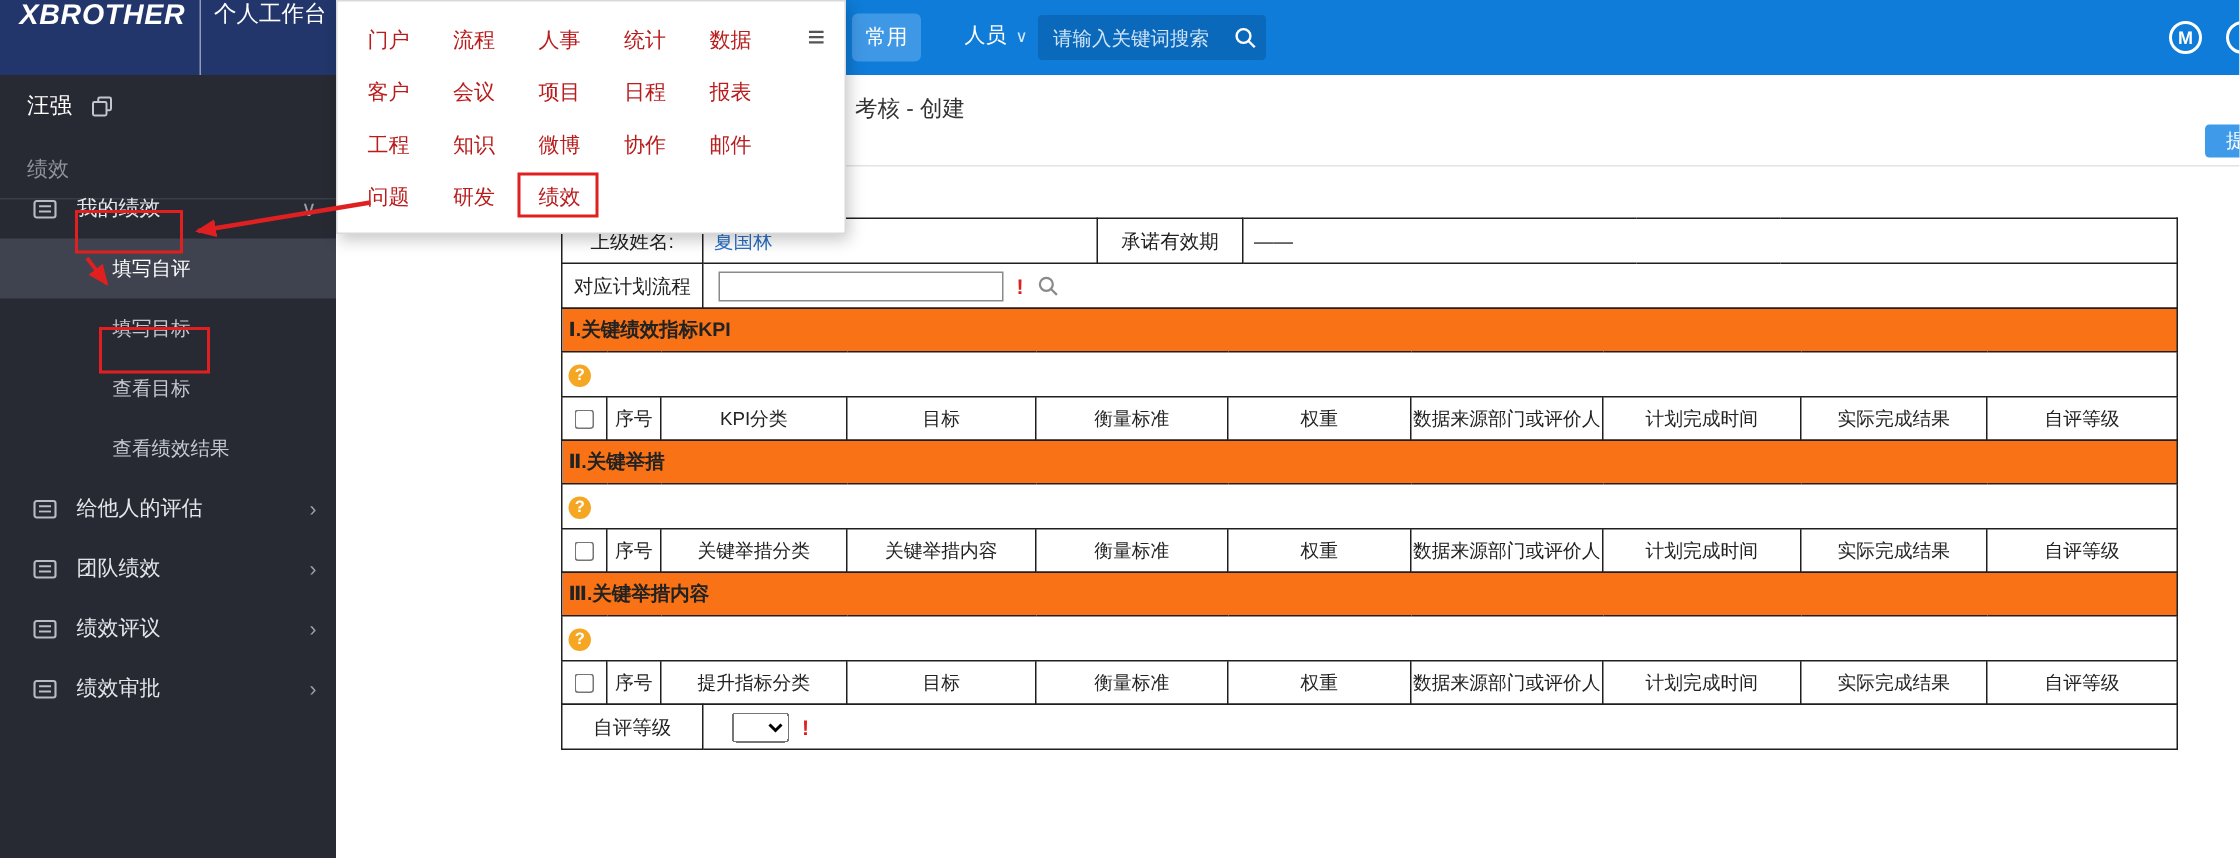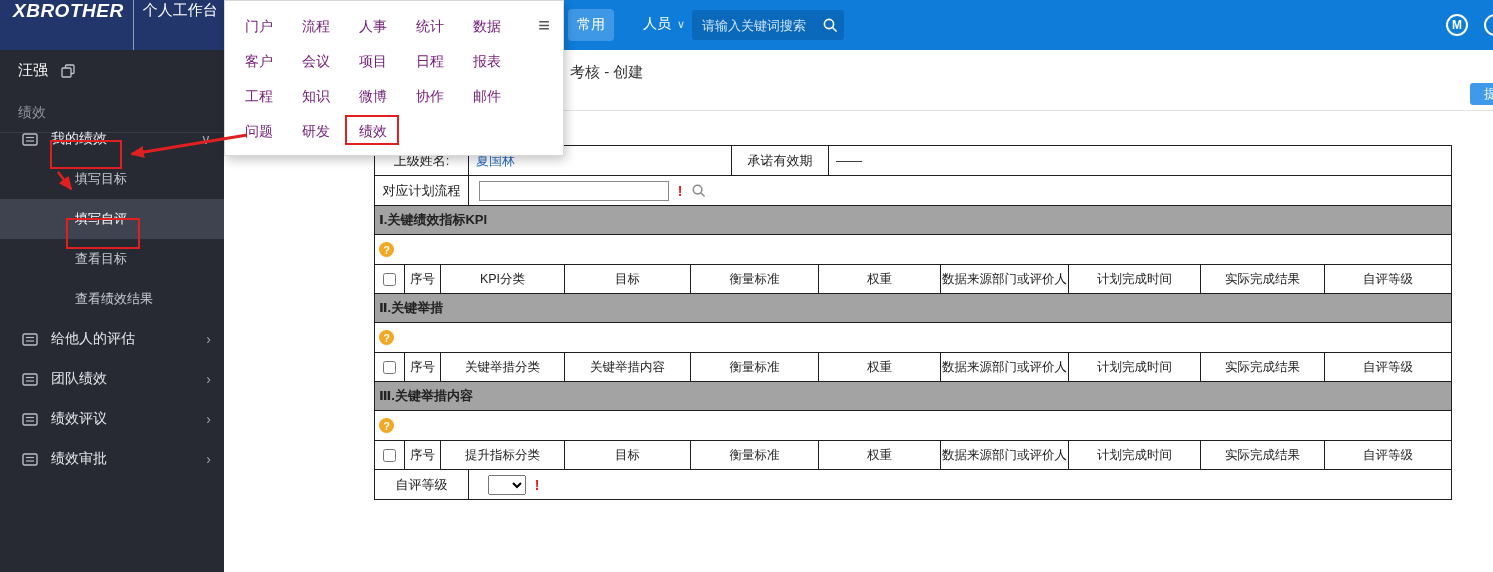--- a/index.html
+++ b/index.html
@@ -44,41 +44,41 @@
   .nav-ico{margin-left:22px;display:flex}
   .nav-lbl{margin-left:13px;font-size:14px;color:#e4e6eb;white-space:nowrap}
   .nav-chev{position:absolute;right:13px;color:#9aa0ac;font-size:14px;line-height:14px}
   .nav-sub{height:40px;line-height:40px;padding-left:75px;font-size:13px;color:#c6c9d2;cursor:pointer;white-space:nowrap}
   .nav-sub.selected{background:#3f434f;color:#fff}
 
   
   .mega-menu{position:absolute;left:224px;top:0;width:340px;height:156px;background:#fff;
              border:1px solid #d9d9d9;box-shadow:2px 4px 10px rgba(0,0,0,.22);z-index:40;padding-top:8px}
   .menu-row{display:flex;height:35px;align-items:center;padding-left:20px}
-  .menu-item{width:57px;font-size:14px;color:#701a75;cursor:pointer;white-space:nowrap}
+  .menu-item{width:57px;font-size:14px;color:#b91c1c;cursor:pointer;white-space:nowrap}
   .hamburger{position:absolute;right:13px;top:14px;font-size:20px;color:#555;cursor:pointer;line-height:20px}
 
   
   .main{position:absolute;left:224px;top:50px;width:1269px;height:522px;background:#fff}
   .page-title{position:absolute;left:346px;top:13px;font-size:15px;color:#333;white-space:nowrap}
   .submit-btn{position:absolute;left:1246px;top:33px;height:22px;padding:0 14px;background:#3f9bea;
               color:#fff;border:none;border-radius:3px;font-size:13px;cursor:pointer;white-space:nowrap}
   .header-divider{position:absolute;left:0;top:60px;width:1269px;height:1px;background:#e3e3e3}
   .form-title{position:absolute;left:150px;top:67px;width:1077px;text-align:center;
               font-size:17px;font-weight:bold;color:#111;white-space:nowrap}
   .form-wrap{position:absolute;left:150px;top:95px;width:1077px}
 
   table.t{border-collapse:collapse;width:1077px;table-layout:fixed}
   table.t + table.t{margin-top:-1px}
   .t td{border:1px solid #1f1f1f;font-size:13px;color:#222;height:30px;padding:0;
         overflow:hidden;white-space:nowrap;vertical-align:middle}
   .t td.lbl{text-align:center}
   .t td.val{padding-left:7px;text-align:left}
   .t .link{color:#2a6fc4}
-  .t tr.yellow td{background:#a3a3a3;font-weight:bold;padding-left:4px;height:29px}
+  .t tr.yellow td{background:#f97316;font-weight:bold;padding-left:4px;height:29px}
   .t tr.helprow td{height:30px;padding-left:4px}
   .help-badge{display:inline-flex;width:15px;height:15px;border-radius:50%;background:#f5a623;
               color:#fff;font-size:11px;font-weight:bold;align-items:center;justify-content:center;cursor:pointer}
   .t tr.cols td{text-align:center;font-size:12.5px;height:29px}
   .t td.cb{text-align:center}
   .t td.cb input{width:13px;height:13px;vertical-align:middle;margin:0;cursor:pointer}
   .plan-input{width:190px;height:20px;border:1px solid #8a8a8a;margin-left:3px;font-size:12px;
               padding:0 4px;vertical-align:middle;outline:none}
   .req{color:#e02020;font-weight:bold;margin:0 5px;font-size:14px;vertical-align:middle}
   .lookup{vertical-align:middle;cursor:pointer}
@@ -137,22 +137,22 @@
         <span class="nav-ico">
           <svg width="16" height="13" viewBox="0 0 16 13">
             <rect x="1" y="1" width="14" height="11" rx="1.5" fill="none" stroke="#b9bcc6" stroke-width="1.4"></rect>
             <line x1="4" y1="4.5" x2="12" y2="4.5" stroke="#b9bcc6" stroke-width="1.2"></line>
             <line x1="4" y1="8" x2="12" y2="8" stroke="#b9bcc6" stroke-width="1.2"></line>
           </svg>
         </span>
         <span class="nav-lbl">我的绩效</span>
         <span class="nav-chev">∨</span>
       </div>
+      <div class="nav-sub selected">填写自评</div>
       <div class="nav-sub">填写目标</div>
-      <div class="nav-sub selected">填写自评</div>
       <div class="nav-sub">查看目标</div>
       <div class="nav-sub">查看绩效结果</div>
 
       <div class="nav-item">
         <span class="nav-ico">
           <svg width="16" height="13" viewBox="0 0 16 13">
             <rect x="1" y="1" width="14" height="11" rx="1.5" fill="none" stroke="#b9bcc6" stroke-width="1.4"></rect>
             <line x1="4" y1="4.5" x2="12" y2="4.5" stroke="#b9bcc6" stroke-width="1.2"></line>
             <line x1="4" y1="8" x2="12" y2="8" stroke="#b9bcc6" stroke-width="1.2"></line>
           </svg>

